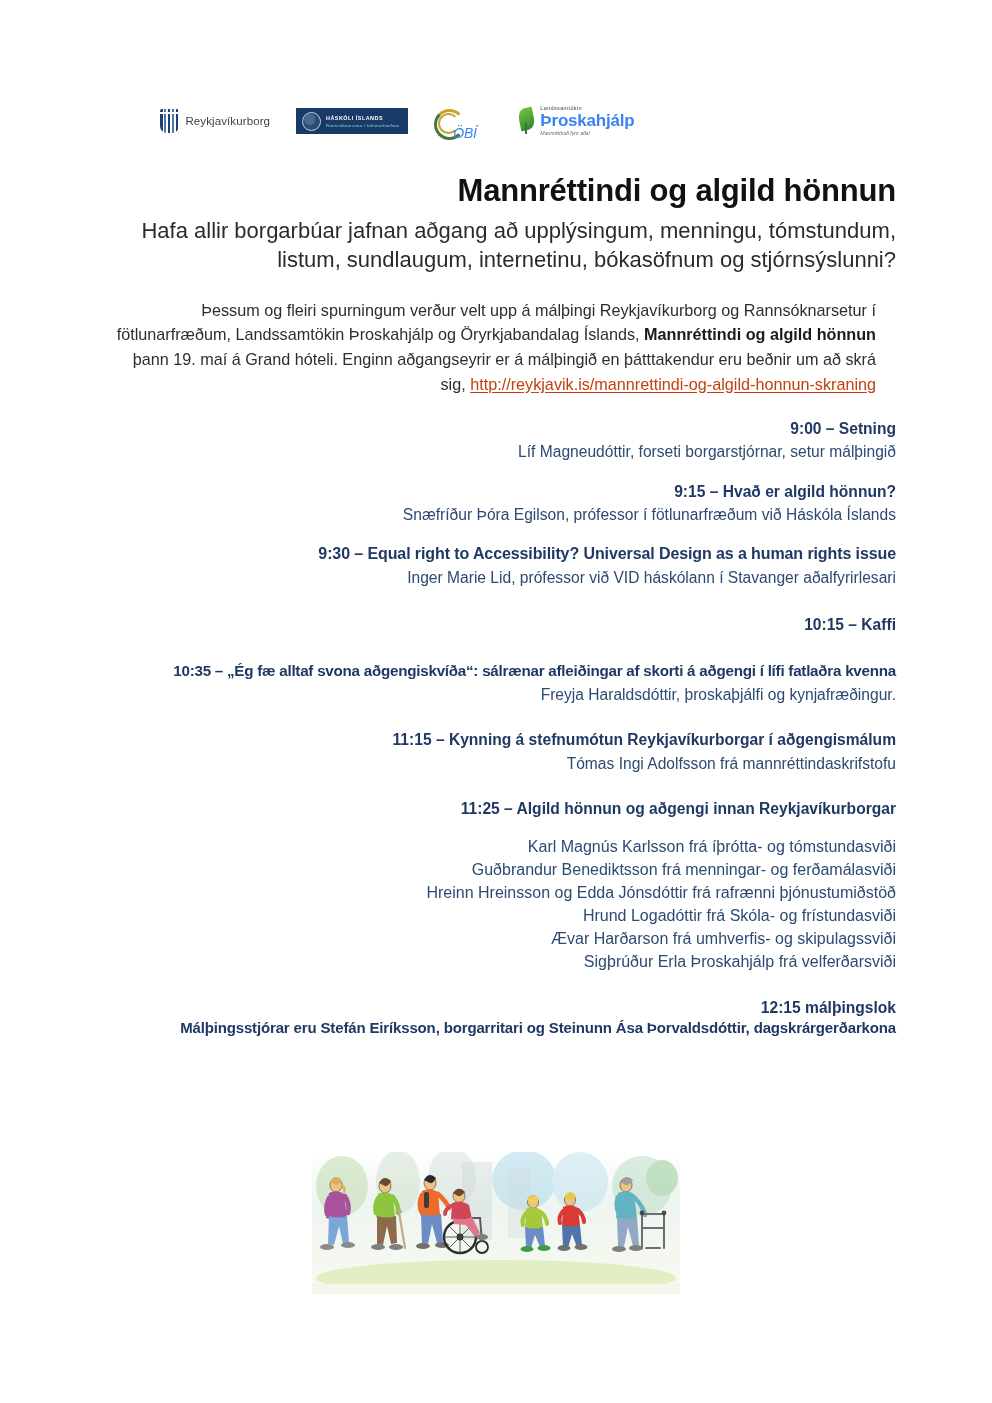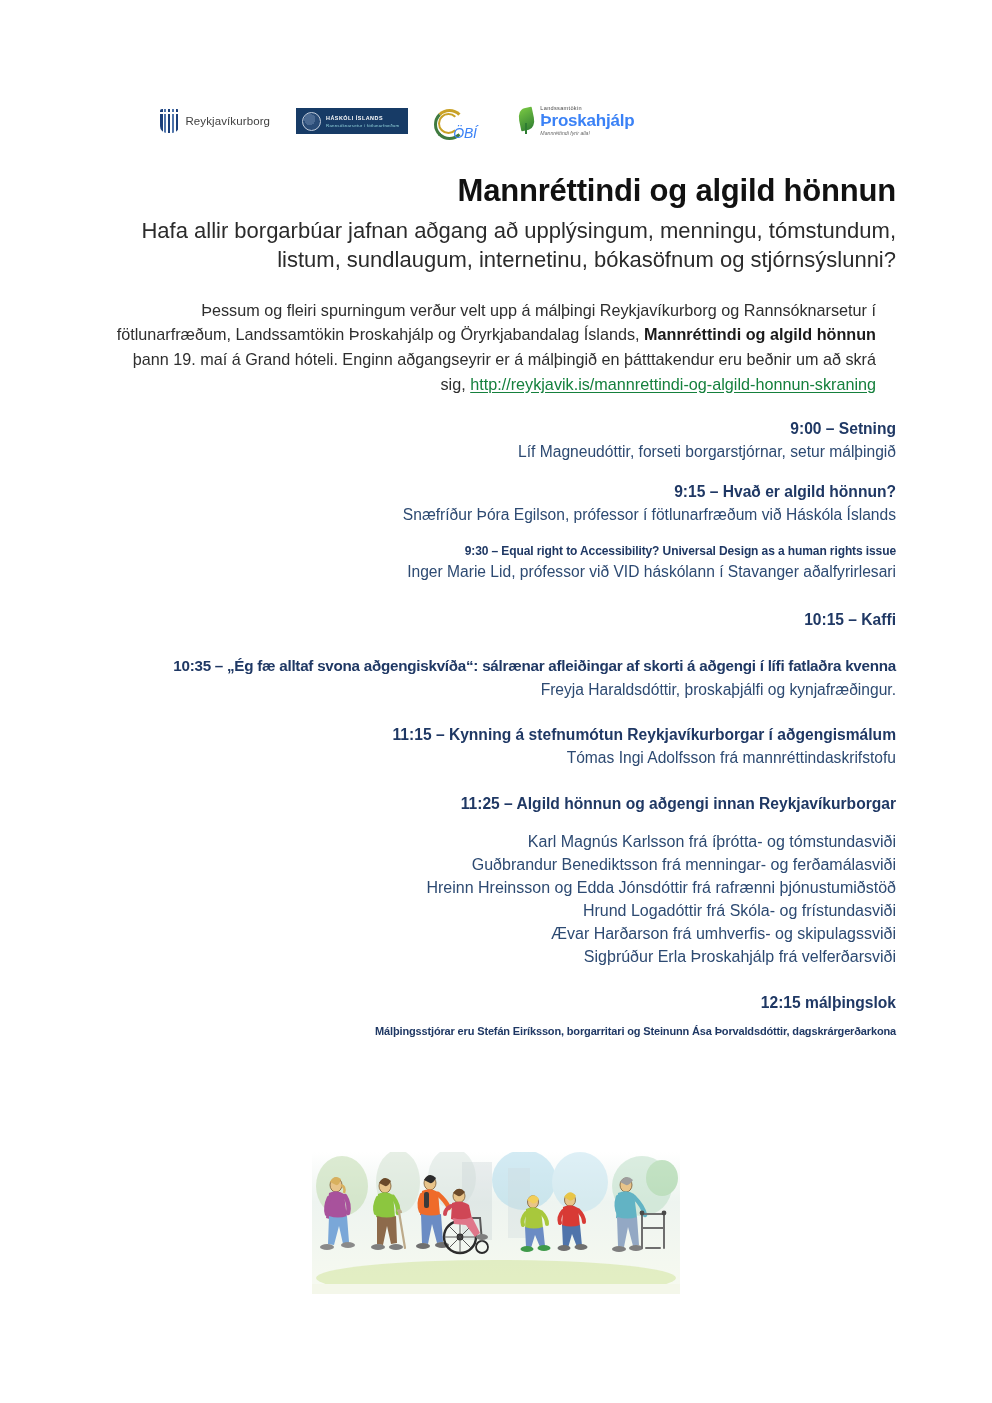--- a/index.html
+++ b/index.html
@@ -217,21 +217,21 @@
 
   .intro {
     margin: 24px auto 0 auto;
     width: 760px;
     font-size: 16.2px;
     line-height: 1.52;
     color: #2e2e2e;
   }
   .intro b { font-weight: bold; color: #1a1a1a; }
   .intro a.link {
-    color: #15803d;
+    color: #c2410c;
     text-decoration: underline;
     text-underline-offset: 1.5px;
   }
 
   h2.program-title {
     margin: 26px 0 0 0;
     font-size: 21px;
     font-weight: bold;
     color: #1f3864;
     letter-spacing: .1px;
@@ -247,42 +247,42 @@
     color: #1f3864;
     line-height: 1.35;
   }
   .slot-desc {
     font-size: 15.6px;
     font-weight: normal;
     color: #2d4a72;
     line-height: 1.38;
     margin-top: 2px;
   }
-  .slot.compact .slot-head { font-size: 12px; letter-spacing: -.1px; }
+  .slot.compact .slot-head { font-size: 16px; letter-spacing: -.1px; }
   .slot.wide .slot-head { font-size: 15.2px; letter-spacing: -.25px; }
 
   .speakers {
     margin-top: 16px;
     font-size: 16px;
     line-height: 1.44;
     color: #2d4a72;
   }
   .speakers div { white-space: nowrap; }
 
   .closing { margin-top: 26px; }
   .closing-time {
     font-size: 15.6px;
     font-weight: bold;
     color: #1f3864;
   }
   .closing-line {
-    font-size: 11px;
+    font-size: 15px;
     font-weight: bold;
     color: #1f3864;
-    margin-top: 13px;
+    margin-top: 2px;
     letter-spacing: -.15px;
   }
 
   
   .illustration {
     position: absolute;
     left: 312px;
     top: 1152px;
     width: 368px;
     height: 142px;

